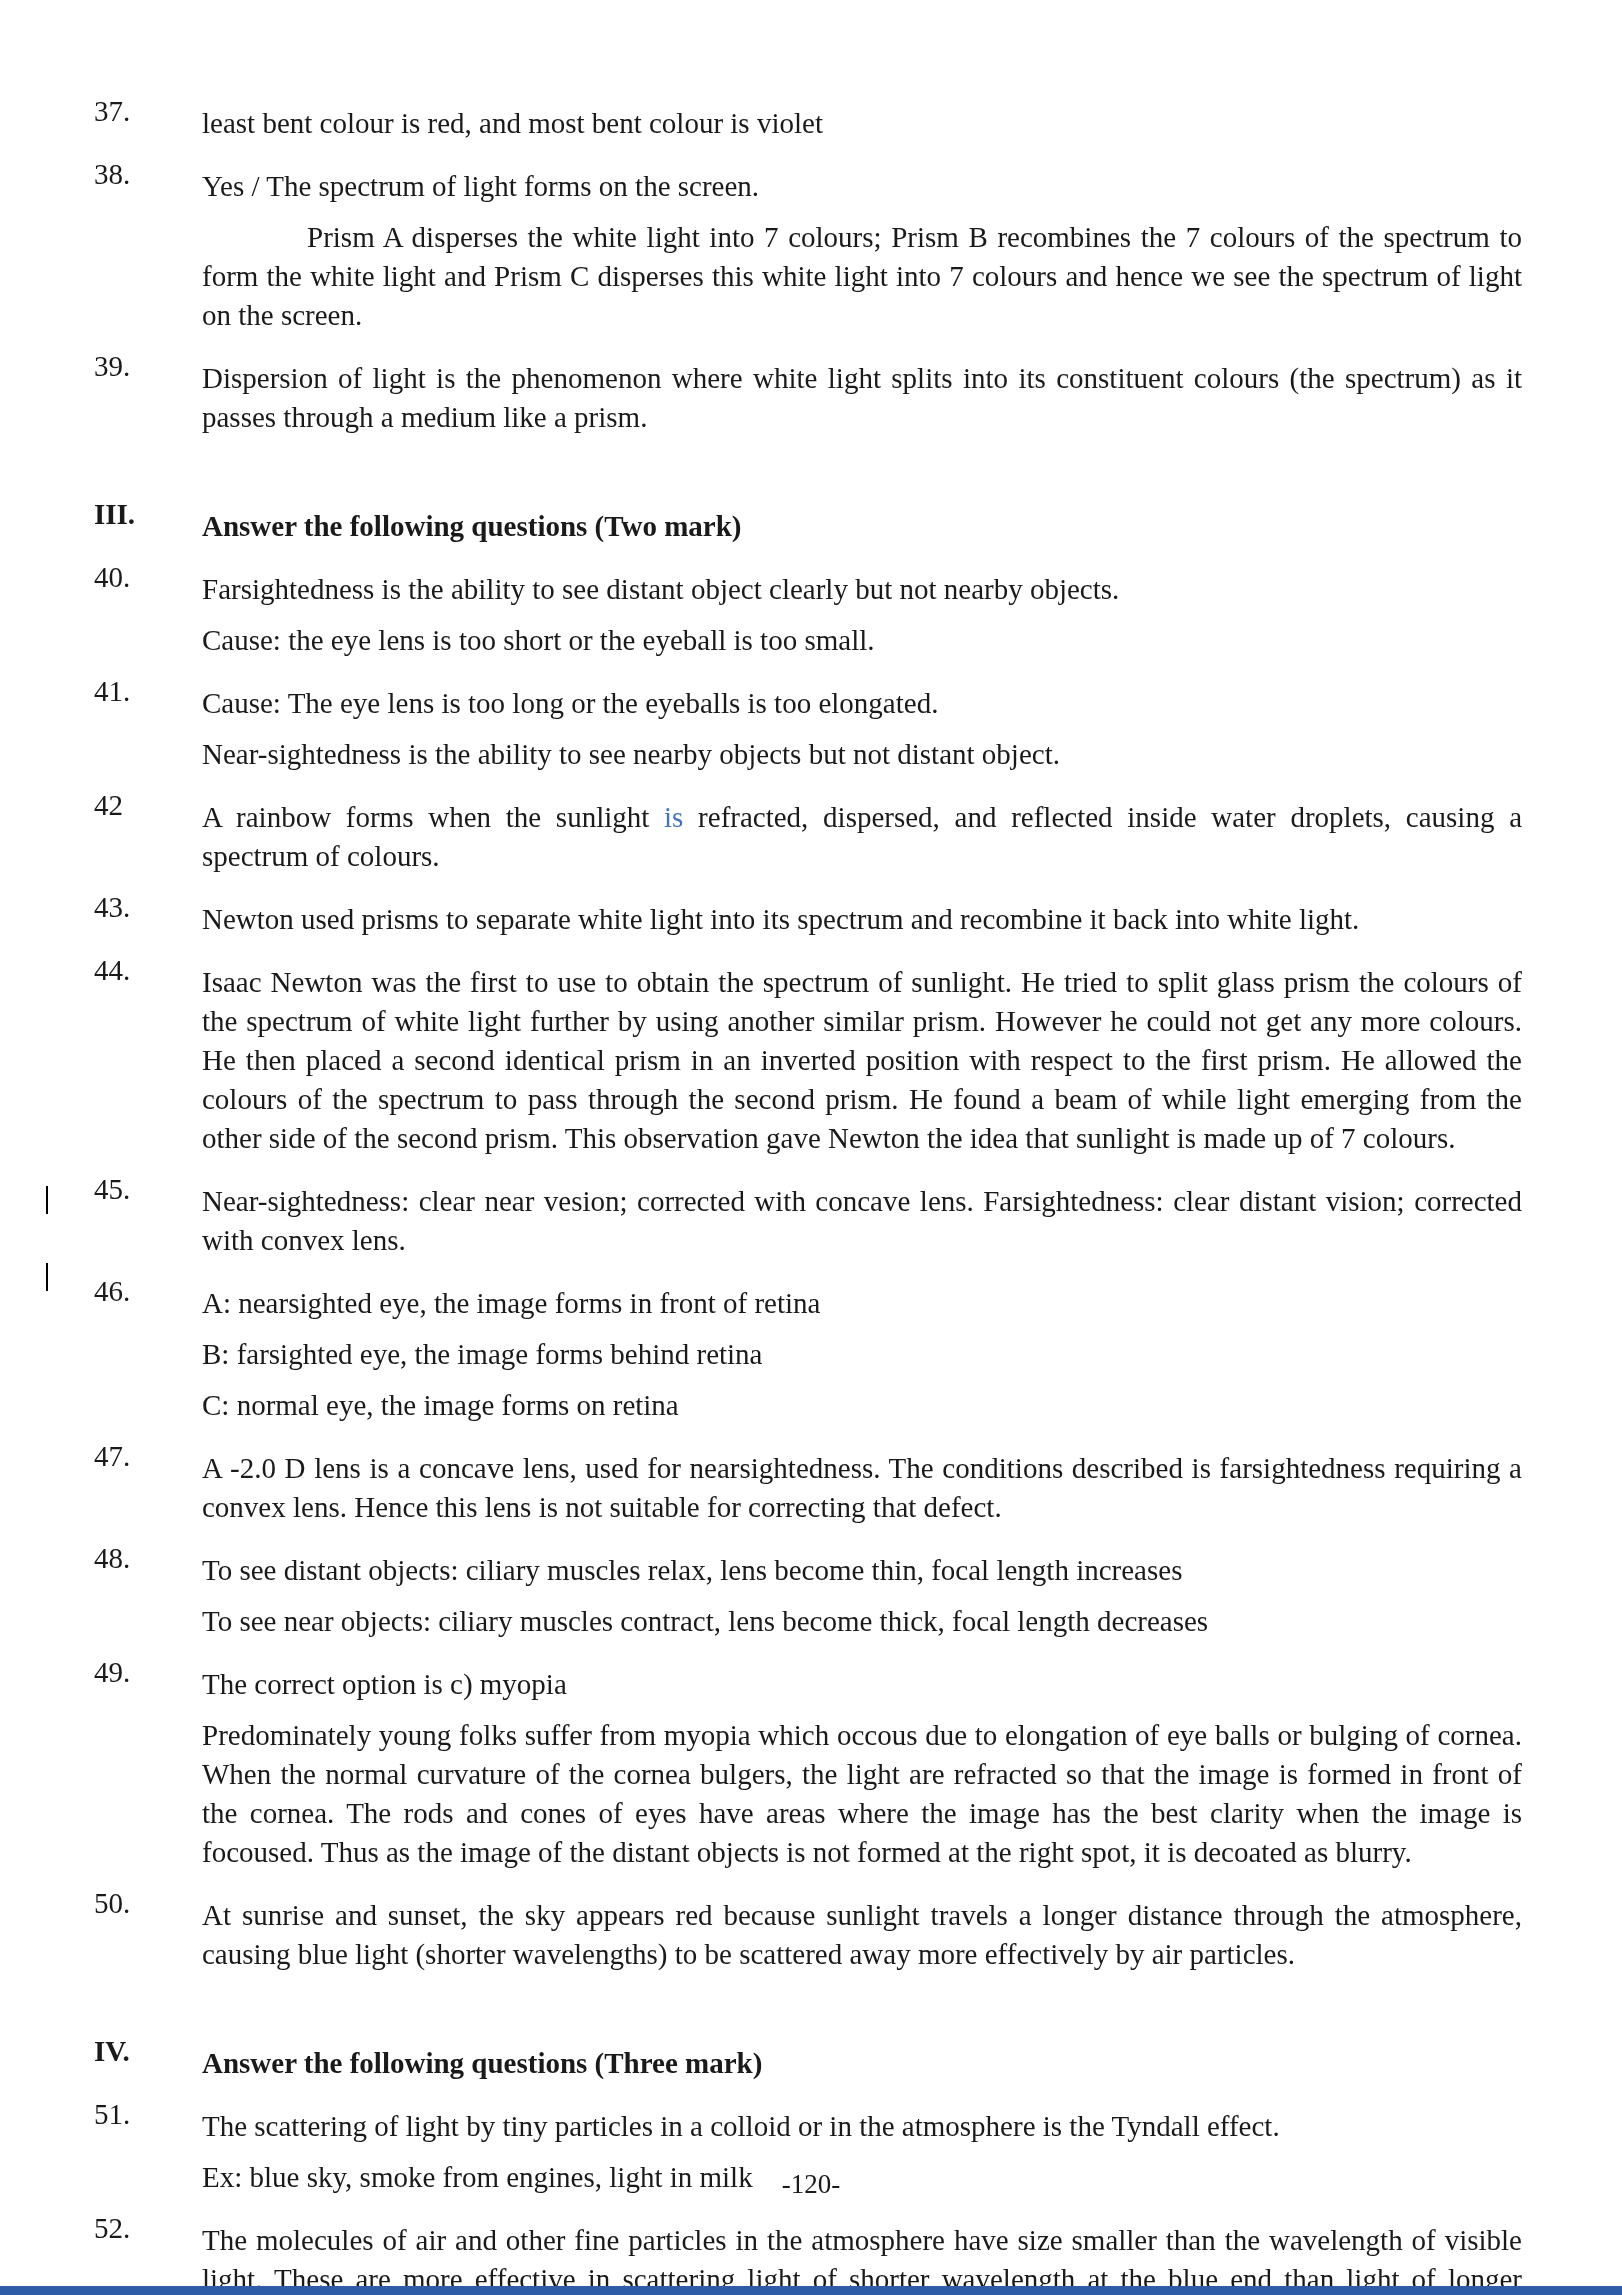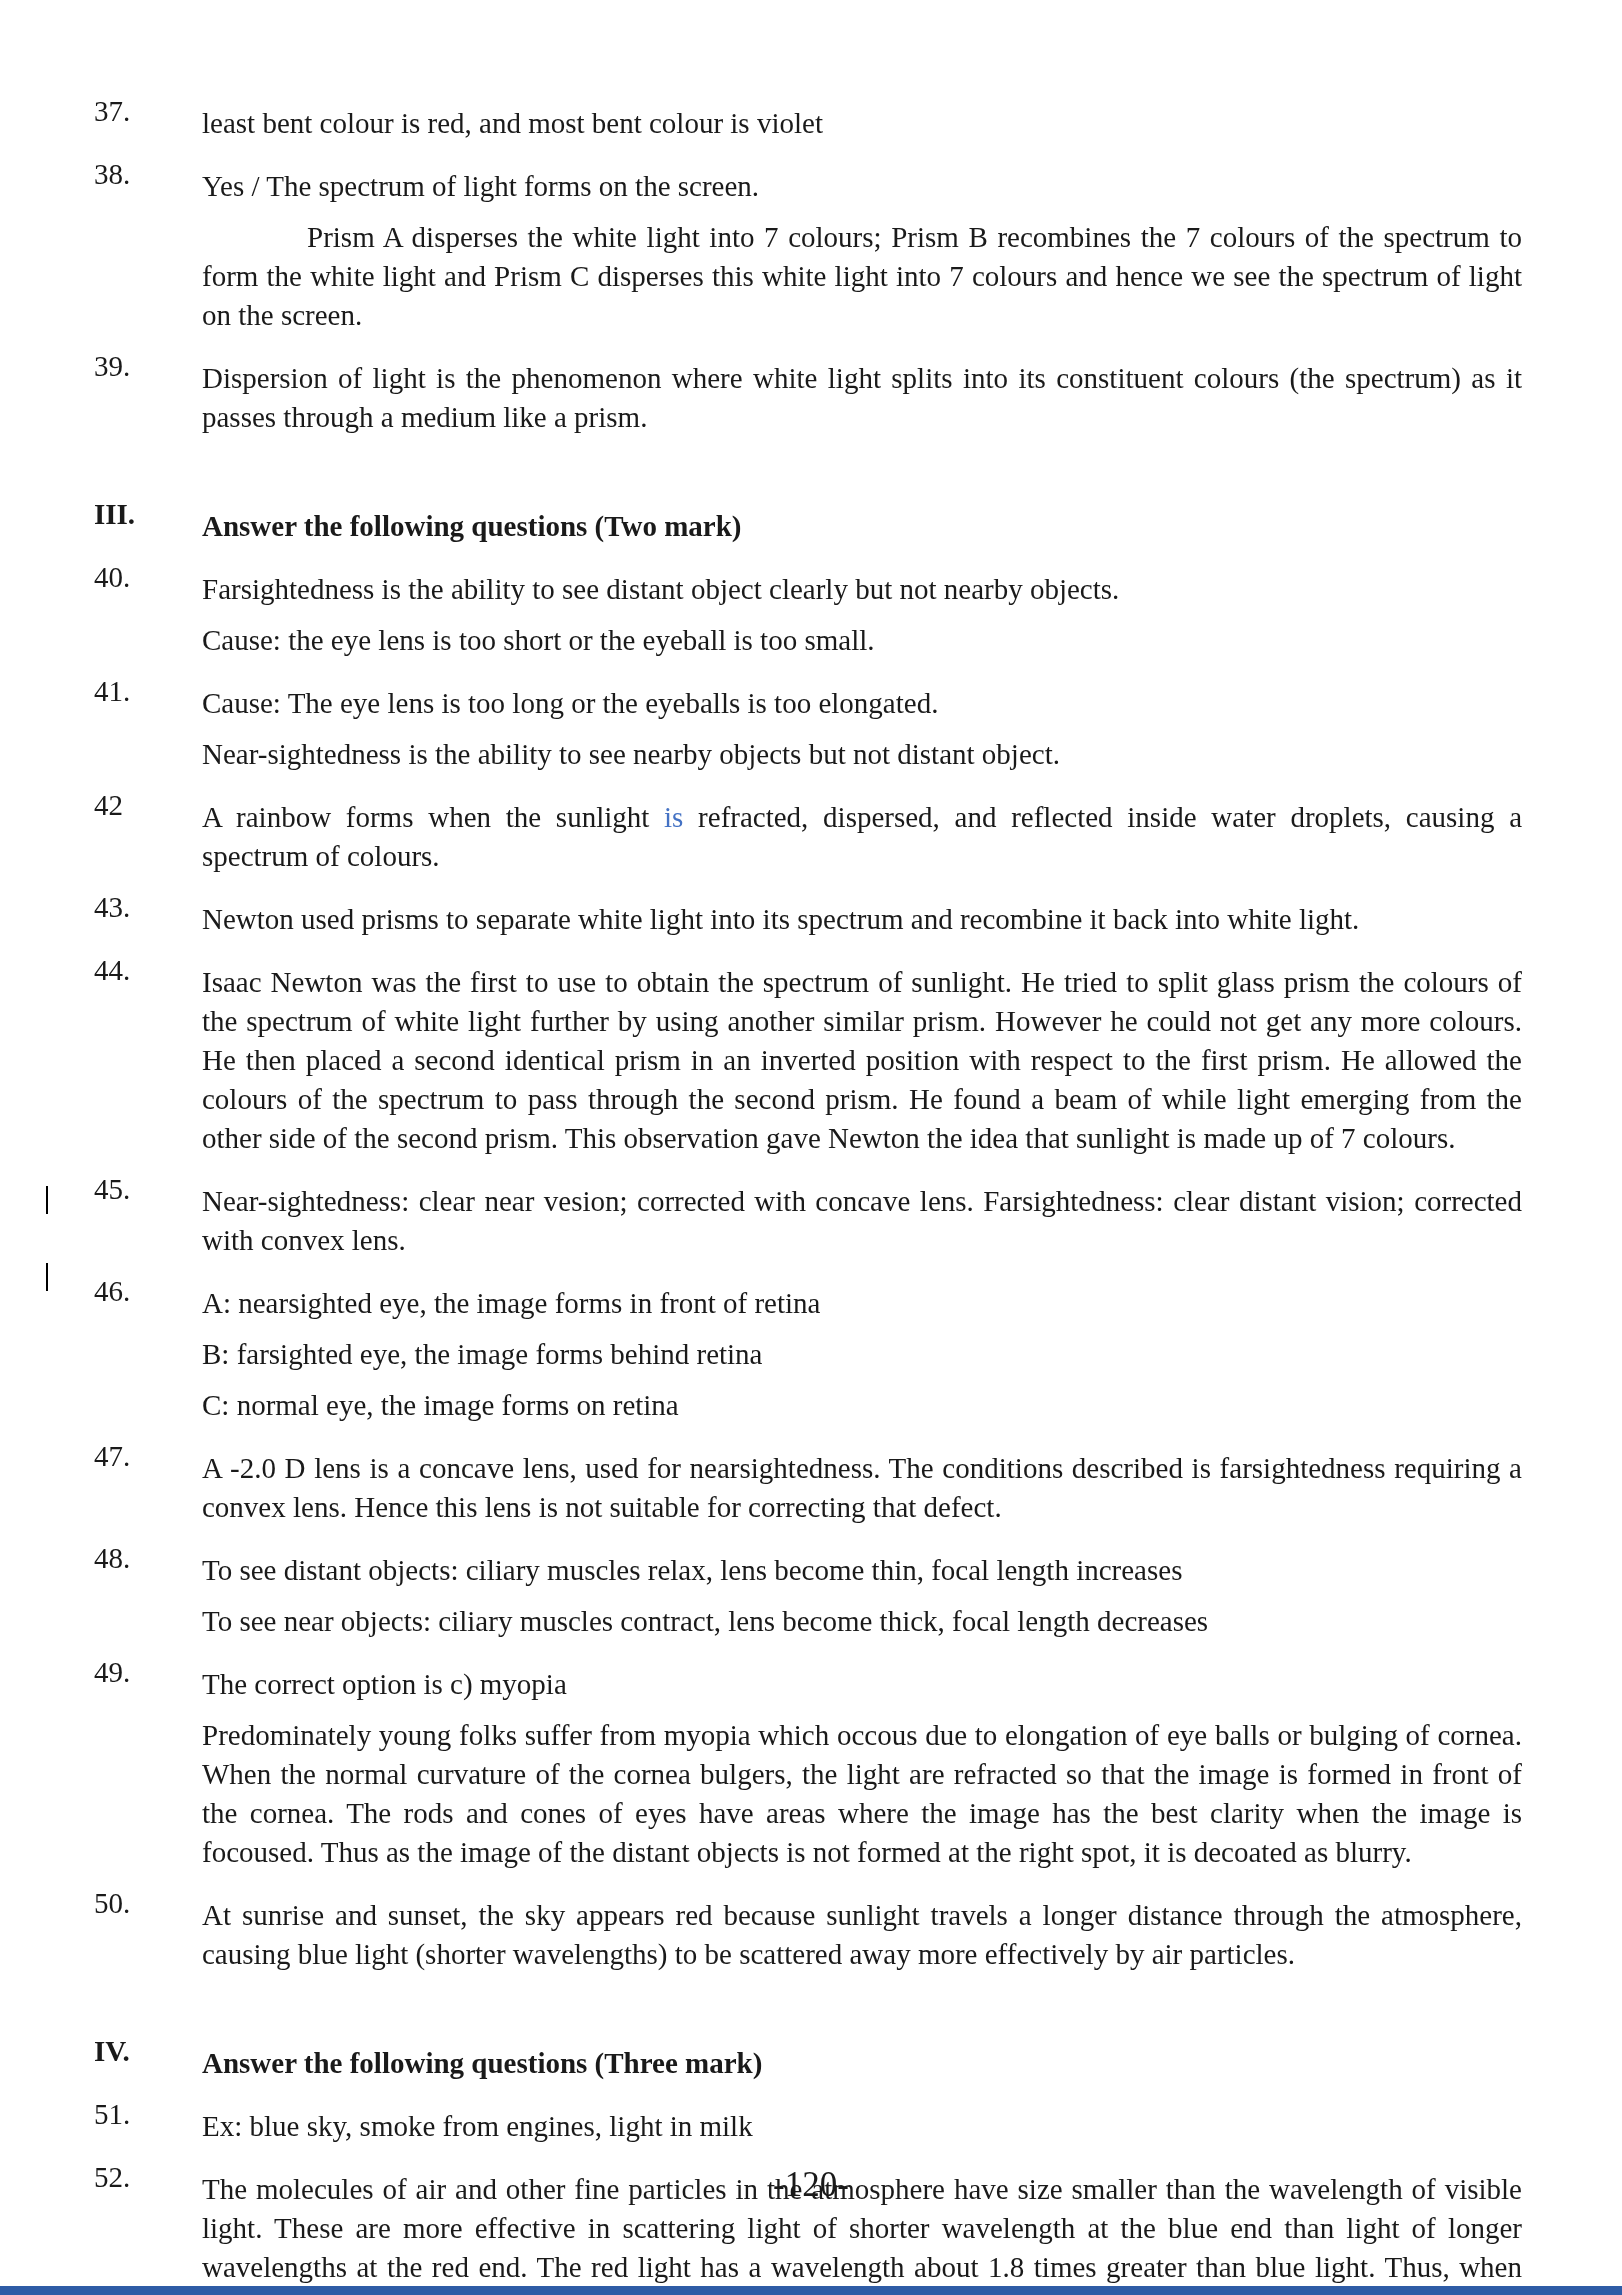--- a/index.html
+++ b/index.html
@@ -47,21 +47,21 @@
     background: #000000;
   }
   .revision-mark.m1 { top: 1186px; }
   .revision-mark.m2 { top: 1263px; }
   .page-number {
     position: absolute;
     left: 0;
     right: 0;
     top: 2165px;
     text-align: center;
-    font-size: 35px;
+    font-size: 27px;
   }
   .footer-bar {
     position: absolute;
     left: 0;
     right: 0;
     bottom: 0;
     height: 9.2px;
     background: var(--footer-bar, #2e5ca6);
   }
 </style>
@@ -185,20 +185,21 @@
   <div class="row heading">
     <div class="num">IV.</div>
     <div class="content">
       <p>Answer the following questions (Three mark)</p>
     </div>
   </div>
 
   <div class="row">
     <div class="num">51.</div>
     <div class="content">
+      <p class="line">The scattering of light by tiny particles in a colloid or in the atmosphere is the Tyndall effect.</p>
       <p class="line">Ex: blue sky, smoke from engines, light in milk</p>
     </div>
   </div>
 
   <div class="row">
     <div class="num">52.</div>
     <div class="content">
       <p class="para">The molecules of air and other fine particles in the atmosphere have size smaller than the wavelength of visible light. These are more effective in scattering light of shorter wavelength at the blue end than light of longer wavelengths at the red end. The red light has a wavelength about 1.8 times greater than blue light. Thus, when sunlight passes through the atmosphere, the fine particles in air scatter the blue colour more strongly than red. The scattered blue light enters our eye.</p>
     </div>
   </div>

